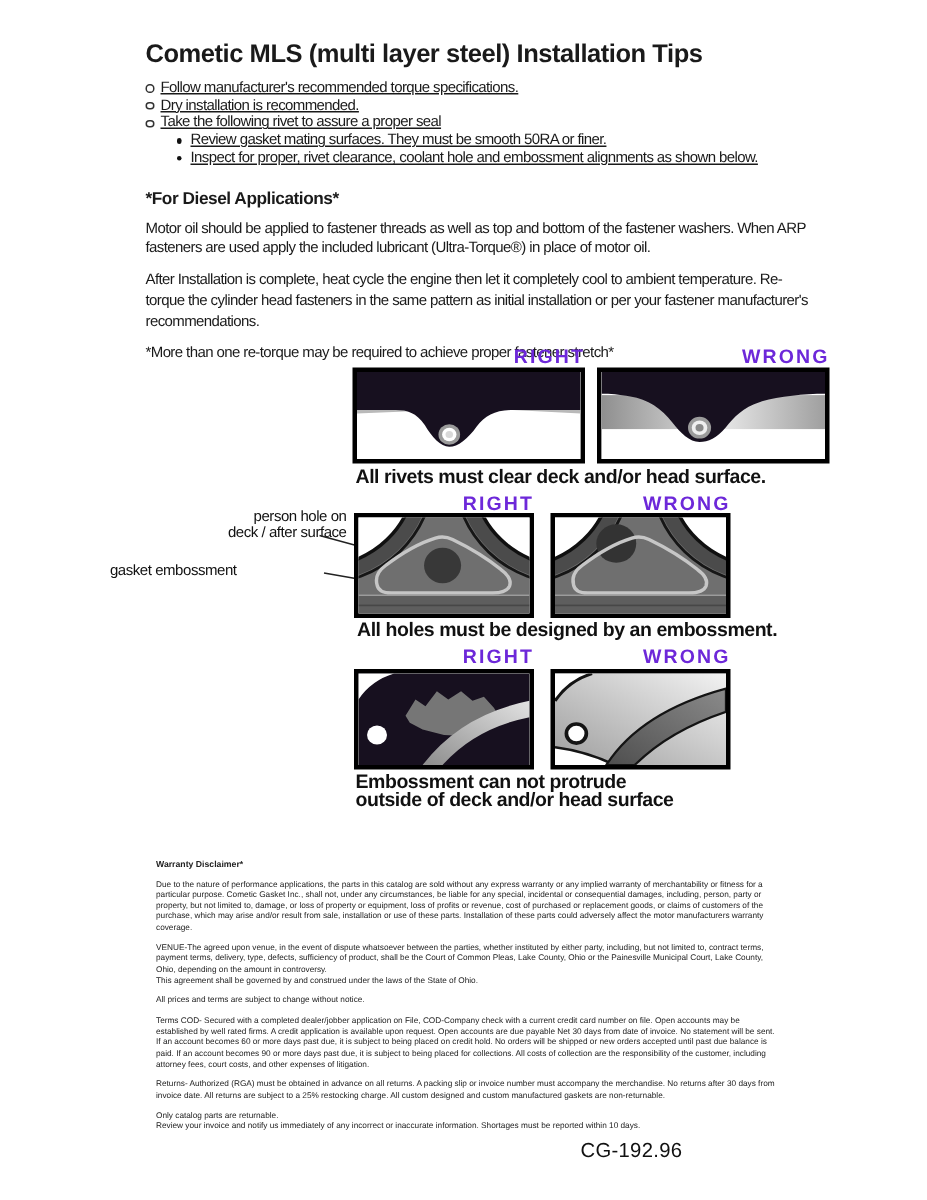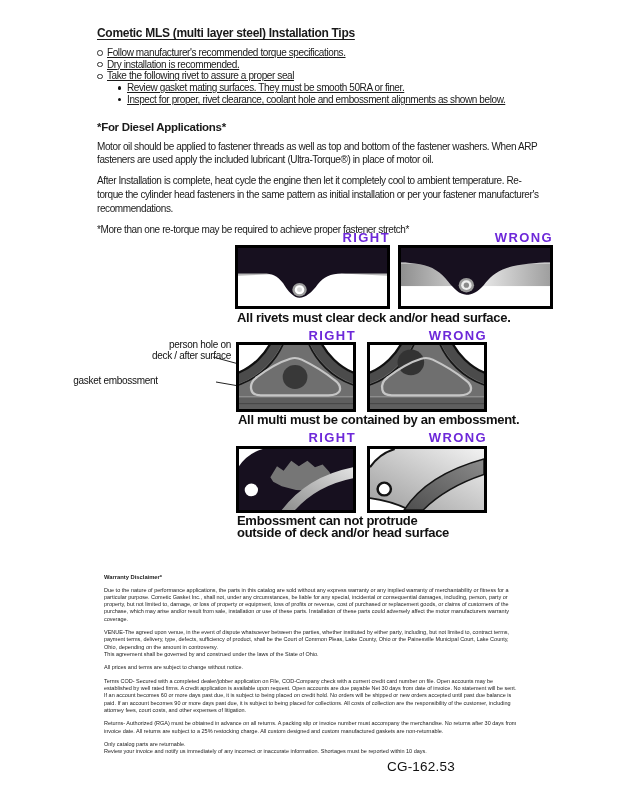--- a/index.html
+++ b/index.html
@@ -3,22 +3,22 @@
 <meta charset="utf-8">
 <style>
   html,body{margin:0;padding:0;background:#e8e8e8;}
   .page{
     position:relative;width:618px;height:800px;background:#ffffff;
     font-family:"Liberation Sans", sans-serif;color:#1a1a1a;overflow:hidden;
   }
   
   .content{position:absolute;left:97px;top:26px;width:450px;}
   .doc-title{
-    font-size:12px;font-weight:bold;letter-spacing:-0.3px;
-    text-decoration:underline;text-underline-offset:2px;margin:0 0 7px 0;
+    font-size:17px;font-weight:bold;letter-spacing:-0.3px;
+    text-underline-offset:2px;margin:0 0 7px 0;
   }
   .bullets{font-size:10px;letter-spacing:-0.4px;text-decoration:underline;}
   .bullet{position:relative;padding-left:10px;line-height:11.7px;}
   .bullet .b-circ{
     position:absolute;left:0;top:3.2px;width:3.5px;height:3.5px;
     border:1px solid #333;border-radius:50%;
   }
   .bullet.sub{margin-left:20px;}
   .bullet.sub .b-dot{
     position:absolute;left:1px;top:4px;width:3.4px;height:3.4px;
@@ -148,21 +148,21 @@
       <circle cx="-28" cy="-32" r="74" fill="none" stroke="#4b4b4b" stroke-width="10"></circle>
       <circle cx="-28" cy="-32" r="68" fill="#ffffff" stroke="#101010" stroke-width="2.5"></circle>
       <circle cx="148" cy="-32" r="80.5" fill="none" stroke="#161616" stroke-width="2"></circle>
       <circle cx="148" cy="-32" r="74" fill="none" stroke="#4b4b4b" stroke-width="10"></circle>
       <circle cx="148" cy="-32" r="68" fill="#ffffff" stroke="#101010" stroke-width="2.5"></circle>
       <circle cx="43" cy="19" r="14" fill="#333333"></circle>
       <path d="M13,49 Q11,41 19,35 Q38,20 54,15 Q60,13 66,16 Q86,26 100,38 Q108,44 106,50 Q104,55 94,55 L23,55 Q14,55 13,49 Z" fill="none" stroke="#c6c6c6" stroke-width="2.4"></path>
     </svg>
   </div>
 
-  <div class="dg-caption" style="left:238px;top:414px;">All multi must be contained by an embossment.</div>
+  <div class="dg-caption" style="left:238px;top:414px;">All holes must be designed by an embossment.</div>
 
   <div class="dg-label narrow" style="left:236px;top:430px;">RIGHT</div>
   <div class="dg-label narrow" style="left:367px;top:430px;">WRONG</div>
 
   <div class="panel" style="left:236px;top:446px;width:120px;height:67px;">
     <svg viewBox="0 0 120 67" preserveAspectRatio="none">
       <defs>
         <linearGradient id="g3r" x1="1" y1="0" x2="0" y2="1">
           <stop offset="0" stop-color="#e2e2e2"></stop>
             <stop offset="1" stop-color="#8d8d8d"></stop>
@@ -205,15 +205,15 @@
     <p class="disc-p">Due to the nature of performance applications, the parts in this catalog are sold without any express warranty or any implied warranty of merchantability or fitness for a particular purpose.  Cometic Gasket Inc., shall not, under any circumstances, be liable for any special, incidental or consequential damages, including, person, party or property, but not limited to, damage, or loss of property or equipment, loss of profits or revenue, cost of purchased or replacement goods, or claims of customers of the purchase, which may arise and/or result from sale, installation or use of these parts.  Installation of these parts could adversely affect the motor manufacturers warranty coverage.</p>
     <p class="disc-p">VENUE-The agreed upon venue, in the event of dispute whatsoever between the parties, whether instituted by either party, including, but not limited to, contract terms, payment terms, delivery, type, defects, sufficiency of product, shall be the Court of Common Pleas, Lake County, Ohio or the Painesville Municipal Court, Lake County, Ohio, depending on the amount in controversy.
 This agreement shall be governed by and construed under the laws of the State of Ohio.</p>
     <p class="disc-p">All prices and terms are subject to change without notice.</p>
     <p class="disc-p">Terms COD- Secured with a completed dealer/jobber application on File, COD-Company check with a current credit card number on file.  Open accounts may be established by well rated firms.  A credit application is available upon request.  Open accounts are due payable Net 30 days from date of invoice.  No statement will be sent.  If an account becomes 60 or more days past due, it is subject to being placed on credit hold.  No orders will be shipped or new orders accepted until past due balance is paid.  If an account becomes 90 or more days past due, it is subject to being placed for collections.  All costs of collection are the responsibility of the customer, including attorney fees, court costs, and other expenses of litigation.</p>
     <p class="disc-p">Returns- Authorized (RGA) must be obtained in advance on all returns.  A packing slip or invoice number must accompany the merchandise.  No returns after 30 days from invoice date.  All returns are subject to a 25% restocking charge.  All custom designed and custom manufactured gaskets are non-returnable.</p>
     <p class="disc-p">Only catalog parts are returnable.
 Review your invoice and notify us immediately of any incorrect or inaccurate information.  Shortages must be reported within 10 days.</p>
   </div>
 
-  <div class="page-num">CG-162.53</div>
+  <div class="page-num">CG-192.96</div>
 
 </div>
 
 </body></html>

